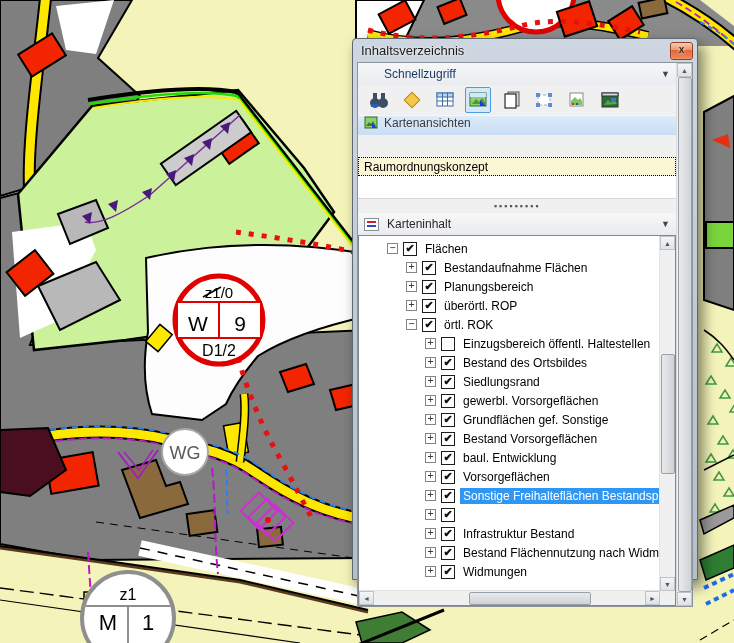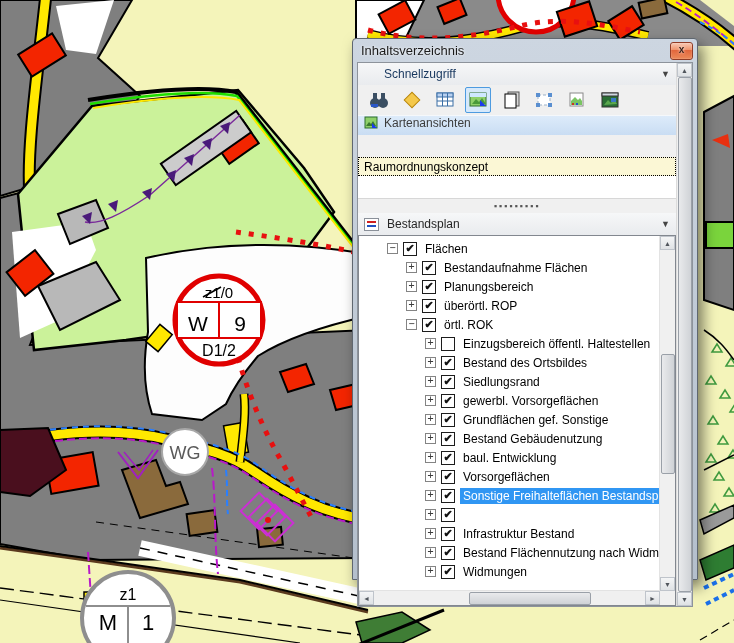--- a/index.html
+++ b/index.html
@@ -369,21 +369,21 @@
       <div class="splitter">▪▪▪▪▪▪▪▪▪</div>
 
       <div class="sec-header dark">
         <span class="hicon">
           <svg width="15" height="13">
                 <rect x="0.5" y="0.5" width="14" height="12" fill="#fff" stroke="#8a9099"></rect>
                 <line x1="3" y1="4" x2="12" y2="4" stroke="#d02020" stroke-width="2"></line>
                 <line x1="3" y1="8" x2="12" y2="8" stroke="#2050c0" stroke-width="2"></line>
               </svg>
         </span>
-        <span>Bestandsplan</span>
+        <span>Karteninhalt</span>
         <span class="drop">▼</span>
       </div>
 
       <div class="treebox">
         <div class="tree-content">
               <div class="trow" style="padding-left: 28px;">
                 <span class="exp">−</span>
                 <span class="cb">✔</span>
                 <span class="tlabel">Flächen</span>
               </div>
@@ -428,21 +428,21 @@
                 <span class="tlabel">gewerbl. Vorsorgeflächen</span>
               </div>
               <div class="trow" style="padding-left: 66px;">
                 <span class="exp">+</span>
                 <span class="cb">✔</span>
                 <span class="tlabel">Grundflächen gef. Sonstige</span>
               </div>
               <div class="trow" style="padding-left: 66px;">
                 <span class="exp">+</span>
                 <span class="cb">✔</span>
-                <span class="tlabel">Bestand Gebäudenutzung</span>
+                <span class="tlabel">Bestand Vorsorgeflächen</span>
               </div>
               <div class="trow" style="padding-left: 66px;">
                 <span class="exp">+</span>
                 <span class="cb">✔</span>
                 <span class="tlabel">baul. Entwicklung</span>
               </div>
               <div class="trow" style="padding-left: 66px;">
                 <span class="exp">+</span>
                 <span class="cb">✔</span>
                 <span class="tlabel">Vorsorgeflächen</span>

